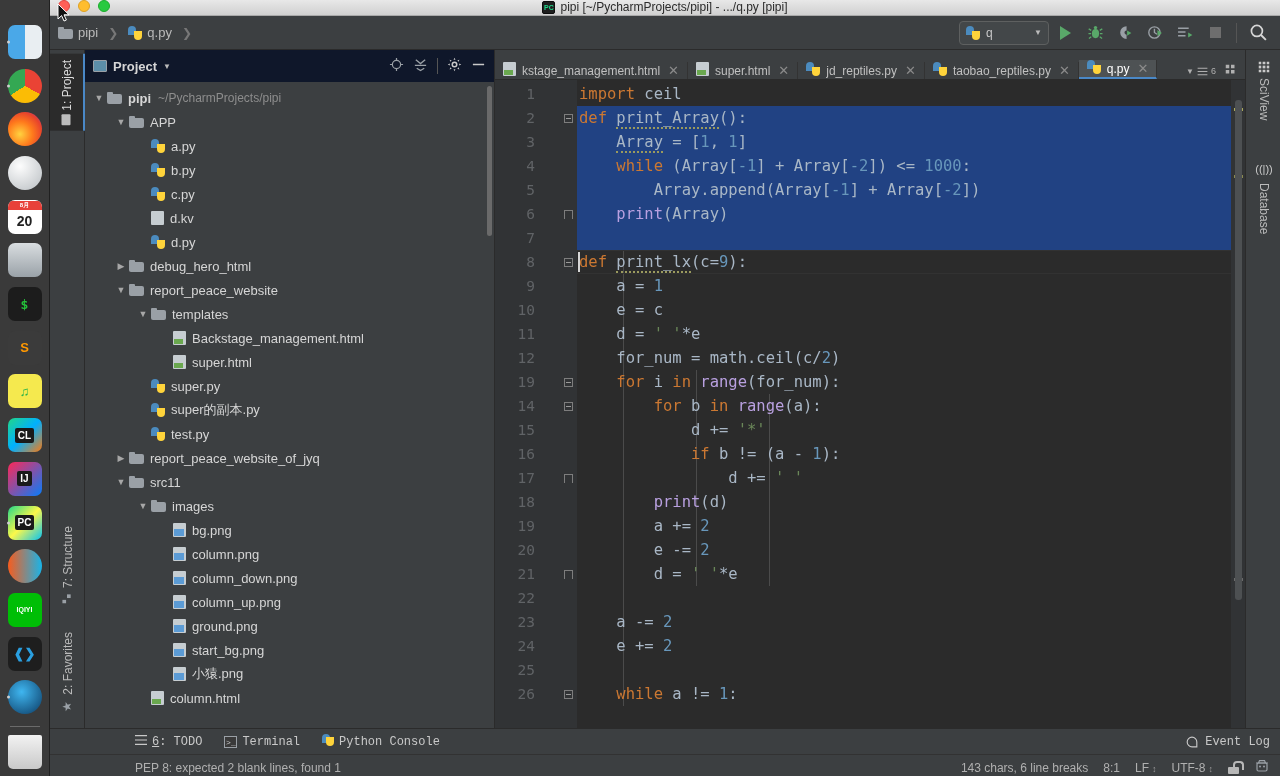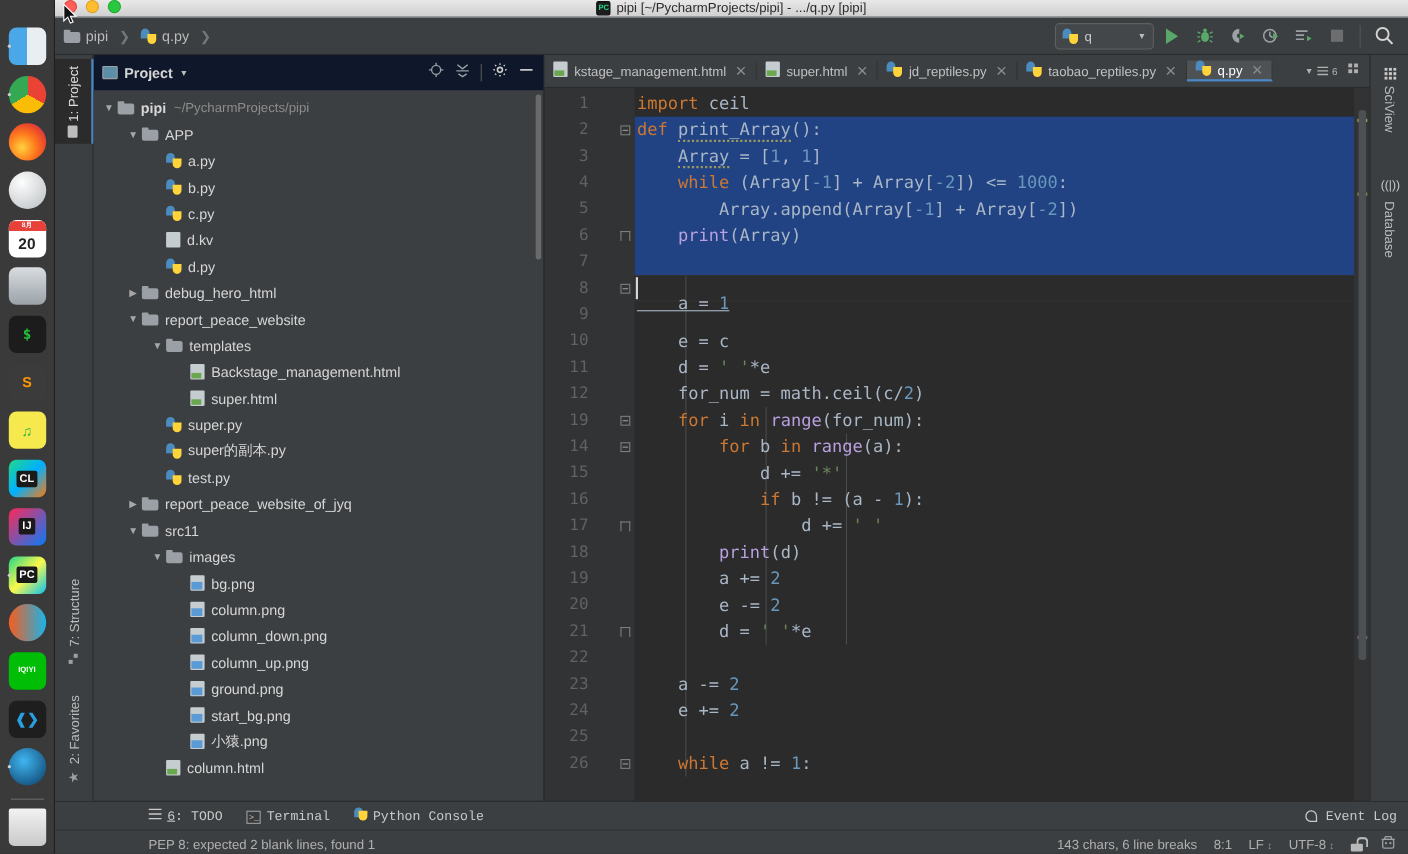--- a/index.html
+++ b/index.html
@@ -102,21 +102,21 @@
   .arrow { width: 16px; display: inline-flex; justify-content: center; align-items: center;
     font-size: 9px; color: #a7a7a7; flex: none; }
   .node .ic { margin-right: 6px; flex: none; display: inline-flex; }
   .node .pathhint { color: #8d8d8d; margin-left: 7px; font-size: 12px; }
   .node .bold { font-weight: bold; }
   #tree-scroll { position: absolute; right: 2px; top: 4px; width: 5px; height: 150px;
     background: #6a6a6a; border-radius: 3px; }
 
   
   #editor-col { flex: 1; display: flex; flex-direction: column; background: #2b2b2b; min-width: 0; }
-  #tabbar { height: 30px; background: #3c3f41; display: flex; align-items: center;
+  #tabbar { height: 30px; background: #3c3f41; display: flex; align-items: flex-end;
     border-bottom: 1px solid #2b2b2b; }
   .etab { display: flex; align-items: center; gap: 6px; padding: 0 8px; font-size: 12px;
     color: #c0c0c0; border-right: 1px solid #333; max-width: 195px; }
   .etab.active { background: #4e5254; color: #fff; border-bottom: 2px solid #4a88c7; }
   .etab .nm { overflow: hidden; text-overflow: clip; white-space: nowrap; }
   .etab .x { color: #8b8b8b; font-size: 13px; margin-left: 2px; }
   #tabbar-extra { margin-left: auto; display: flex; align-items: center; gap: 8px;
     padding: 0 7px; color: #b0b0b0; font-size: 11px; }
 
   #editor { flex: 1; position: relative; overflow: hidden; background: #2b2b2b;
@@ -681,21 +681,22 @@
               </div>
           <div id="sel-block" style="top: 26px; height: 144px;"></div>
               <div id="caret-line" style="top: 170px;"></div>
               <div class="cline" style="top: 2px; padding-left: 2px;"><span class="k">import </span><span class="d">ceil</span></div>
               <div class="cline" style="top: 26px; padding-left: 2px;"><span class="k">def </span><span class="d" style="border-bottom: 2px dotted rgb(154, 154, 94);">print_Array</span><span class="d">():</span></div>
               <div class="cline" style="top: 50px; padding-left: 2px;"><span class="d">    </span><span class="d" style="border-bottom: 2px dotted rgb(154, 154, 94);">Array</span><span class="d"> = [</span><span class="n">1</span><span class="d">, </span><span class="n">1</span><span class="d">]</span></div>
               <div class="cline" style="top: 74px; padding-left: 2px;"><span class="d">    </span><span class="k">while</span><span class="d"> (Array[</span><span class="n">-1</span><span class="d">] + Array[</span><span class="n">-2</span><span class="d">]) &lt;= </span><span class="n">1000</span><span class="d">:</span></div>
               <div class="cline" style="top: 98px; padding-left: 2px;"><span class="d">        Array.append(Array[</span><span class="n">-1</span><span class="d">] + Array[</span><span class="n">-2</span><span class="d">])</span></div>
               <div class="cline" style="top: 122px; padding-left: 2px;"><span class="d">    </span><span class="f">print</span><span class="d">(Array)</span></div>
               <div class="cline" style="top: 146px; padding-left: 2px;"></div>
-              <div class="cline" style="top: 184px; padding-left: 2px; text-decoration: underline;"><span class="d">    a = </span><span class="n">1</span></div>
+              <div class="cline" style="top: 170px; padding-left: 2px;"><span class="k">def </span><span class="d" style="border-bottom: 2px dotted rgb(154, 154, 94);">print_lx</span><span class="d">(c=</span><span class="n">9</span><span class="d">):</span></div>
+              <div class="cline" style="top: 194px; padding-left: 2px;"><span class="d">    a = </span><span class="n">1</span></div>
               <div class="cline" style="top: 218px; padding-left: 2px;"><span class="d">    e = c</span></div>
               <div class="cline" style="top: 242px; padding-left: 2px;"><span class="d">    d = </span><span class="s">' '</span><span class="d">*e</span></div>
               <div class="cline" style="top: 266px; padding-left: 2px;"><span class="d">    for_num = math.ceil(c/</span><span class="n">2</span><span class="d">)</span></div>
               <div class="cline" style="top: 290px; padding-left: 2px;"><span class="d">    </span><span class="k">for</span><span class="d"> i </span><span class="k">in</span><span class="d"> </span><span class="f">range</span><span class="d">(for_num):</span></div>
               <div class="cline" style="top: 314px; padding-left: 2px;"><span class="d">        </span><span class="k">for</span><span class="d"> b </span><span class="k">in</span><span class="d"> </span><span class="f">range</span><span class="d">(a):</span></div>
               <div class="cline" style="top: 338px; padding-left: 2px;"><span class="d">            d += </span><span class="s">'*'</span></div>
               <div class="cline" style="top: 362px; padding-left: 2px;"><span class="d">            </span><span class="k">if</span><span class="d"> b != (a - </span><span class="n">1</span><span class="d">):</span></div>
               <div class="cline" style="top: 386px; padding-left: 2px;"><span class="d">                d += </span><span class="s">' '</span></div>
               <div class="cline" style="top: 410px; padding-left: 2px;"><span class="d">        </span><span class="f">print</span><span class="d">(d)</span></div>
               <div class="cline" style="top: 434px; padding-left: 2px;"><span class="d">        a += </span><span class="n">2</span></div>

